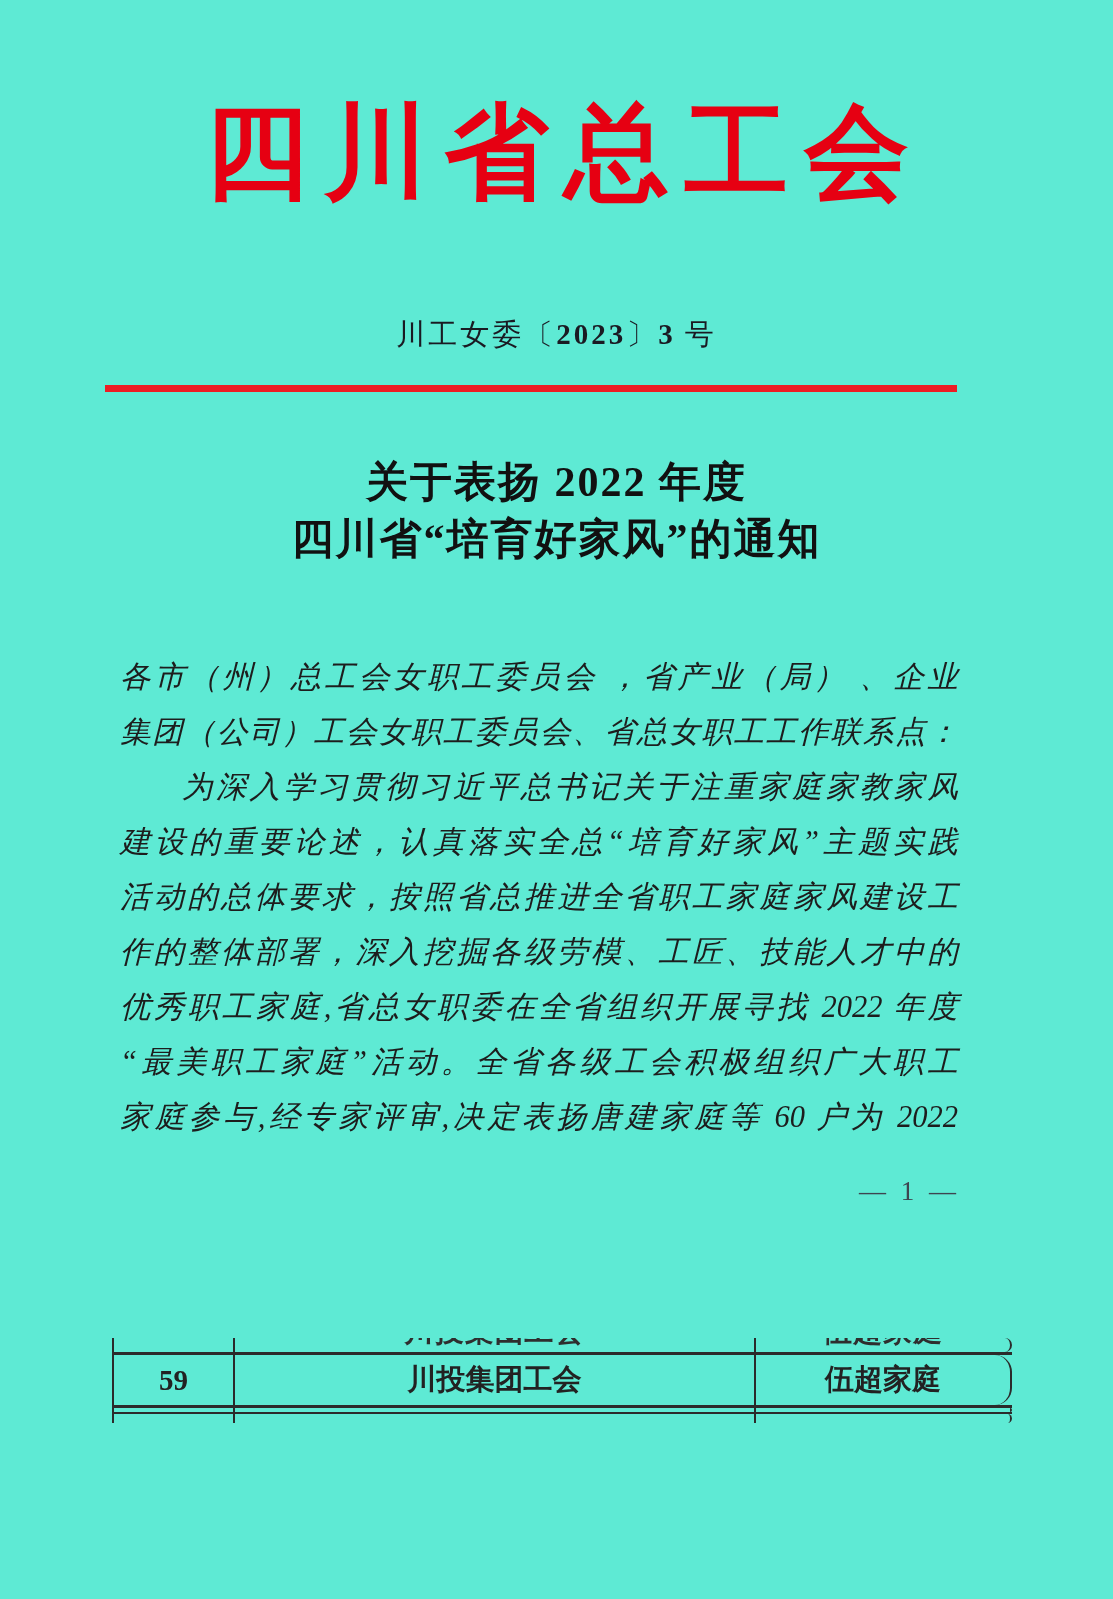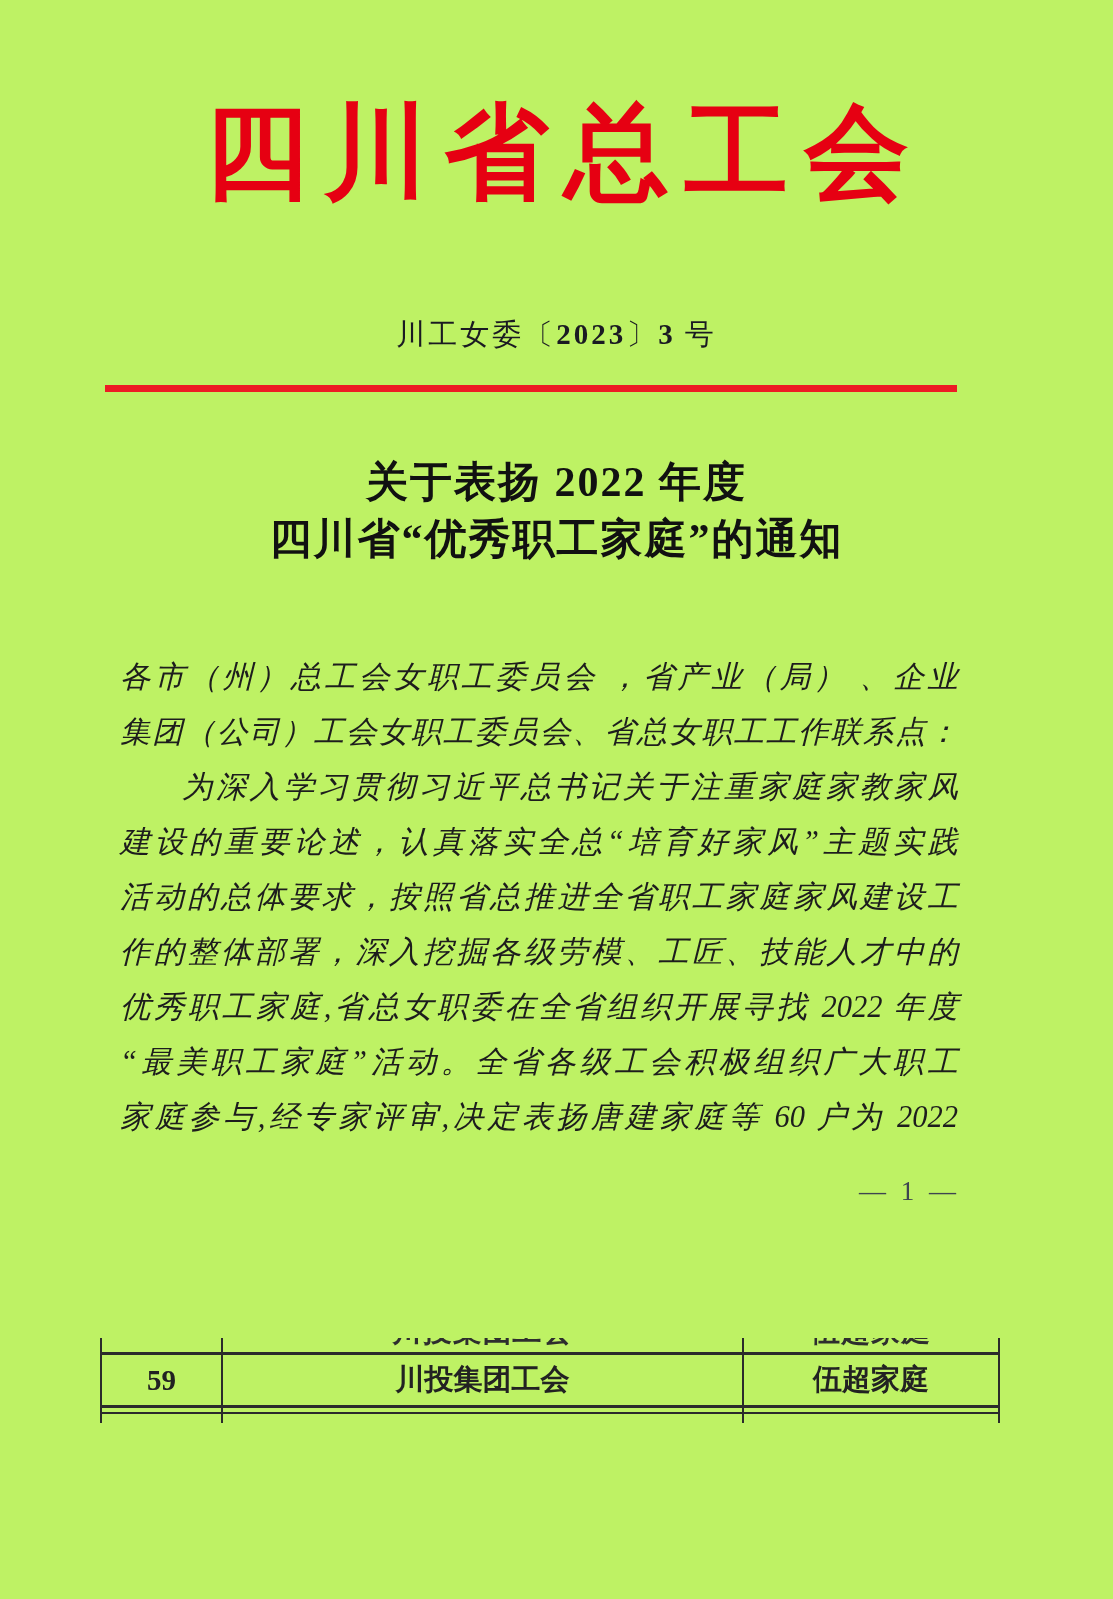--- a/index.html
+++ b/index.html
@@ -1,19 +1,19 @@
 <!DOCTYPE html>
 <html><head>
 <meta charset="utf-8">
 <style>
   html,body{margin:0;padding:0;background:#ffffff;}
   .page{
     position:relative;
     width:1113px;height:1599px;
-    background:#bef264;
+    background:#5eead4;
     overflow:hidden;
     font-family:"Liberation Serif","DejaVu Serif",serif;
     color:#1d1d1d;
   }
   
   .letterhead{
     margin-top:84px;
     text-align:center;
     font-size:104px;
     font-weight:bold;
@@ -73,37 +73,37 @@
     text-align:right;
     padding-right:153px;
     font-size:27px;
     line-height:32px;
     color:#3e4550;
     letter-spacing:4px;
   }
   
   .table-frag{
     position:absolute;
-    top:1338px;left:100px;
+    top:1338px;left:112px;
     width:900px;
     font-size:29px;
     font-weight:bold;
     color:#222222;
   }
   .t-cells{display:flex;}
   .tc{
     box-sizing:border-box;
     border-right:2px solid #2b2b2b;
     display:flex;align-items:center;justify-content:center;
     overflow:hidden;
   }
   .tc.first{border-left:2px solid #2b2b2b;}
   .tc.c1{width:125px;}
   .tc.c2{width:529px;}
-  .tc.c3{width:260px;}
+  .tc.c3{width:260px;border-radius:17px;}
   
   .t-cliprow{height:14px;}
   .t-cliprow .tc{align-items:flex-start;}
   .t-cliprow .clip-span{
     display:block;
     line-height:36px;
     margin-top:-25px;
     color:#2e2e2e;
     letter-spacing:1px;
   }
@@ -122,21 +122,21 @@
 <div class="page">
 
   <div class="letterhead">四川省总工会</div>
 
   <div class="doc-number"><span>川工女委</span><span>〔</span><span class="b">2023</span><span>〕</span><span class="b">3</span><span class="suffix">号</span></div>
 
   <div class="red-rule"></div>
 
   <div class="notice-title">
     <div>关于表扬 2022 年度</div>
-    <div>四川省“优秀职工家庭”的通知</div>
+    <div>四川省“培育好家风”的通知</div>
   </div>
 
   <div class="body-text">
     <div class="bl">各市（州）总工会女职工委员会 ，省产业（局） 、企业</div>
     <div class="bl">集团（公司）工会女职工委员会、省总女职工工作联系点：</div>
     <div class="bl indent">为深入学习贯彻习近平总书记关于注重家庭家教家风</div>
     <div class="bl">建设的重要论述，认真落实全总“培育好家风”主题实践</div>
     <div class="bl">活动的总体要求，按照省总推进全省职工家庭家风建设工</div>
     <div class="bl">作的整体部署，深入挖掘各级劳模、工匠、技能人才中的</div>
     <div class="bl">优秀职工家庭,省总女职委在全省组织开展寻找 2022 年度</div>

